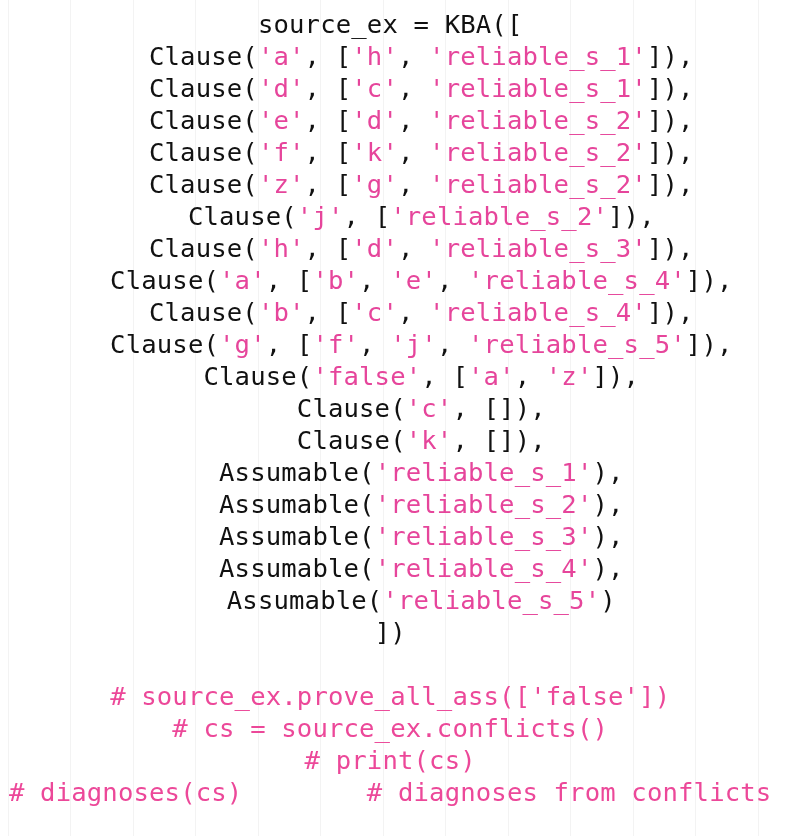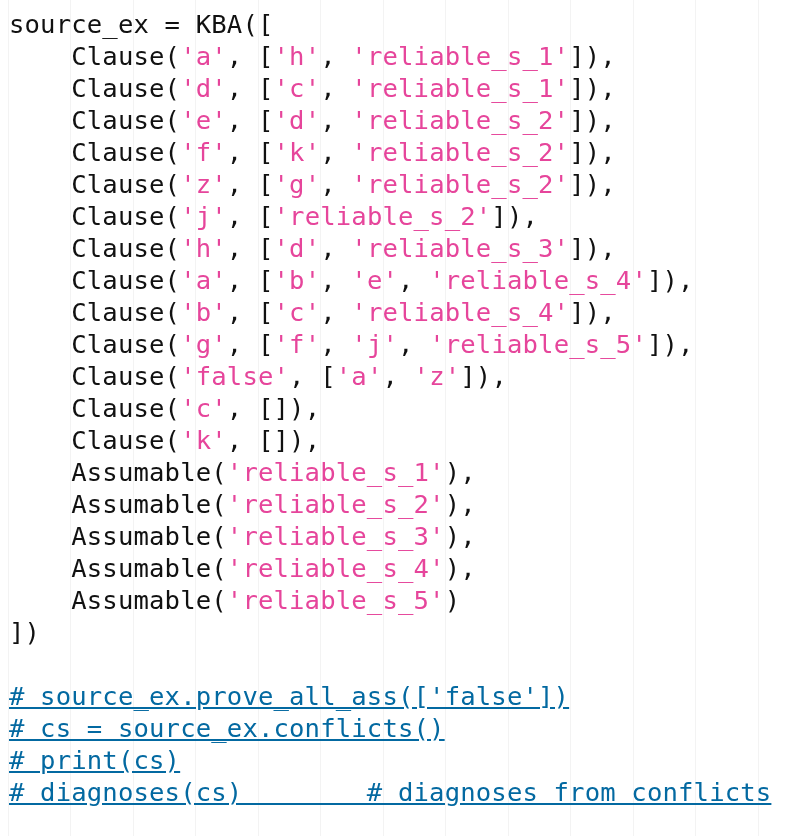--- a/index.html
+++ b/index.html
@@ -13,23 +13,23 @@
   }
   .code {
     position: absolute; left: 9px; top: 8px;
     font-family: "DejaVu Sans Mono", monospace;
     font-size: 25.6px;
     line-height: 32px;
     color: #111111;
     white-space: pre;
     letter-spacing: 0.15px;
   }
-  .line { height: 32px; display: block; }
+  .line { height: 32px; display: block; text-align: center; }
   .str { color: #e6459b; }
-  .cmt { color: #0369a1; text-decoration: underline; }
+  .cmt { color: #ec4899; }
 </style>
 </head>
 <body>
 
 <div class="editor">
   <div class="guide" style="left:8px"></div>
   <div class="guide" style="left:70px"></div>
   <div class="guide" style="left:133px"></div>
   <div class="guide" style="left:195px"></div>
   <div class="guide" style="left:258px"></div>

